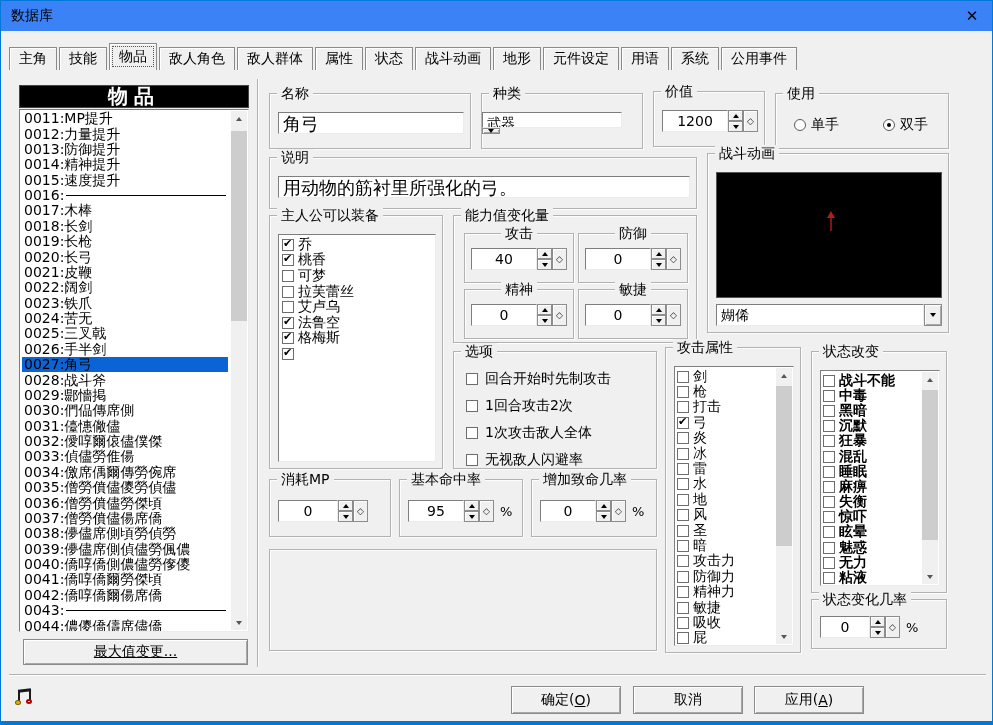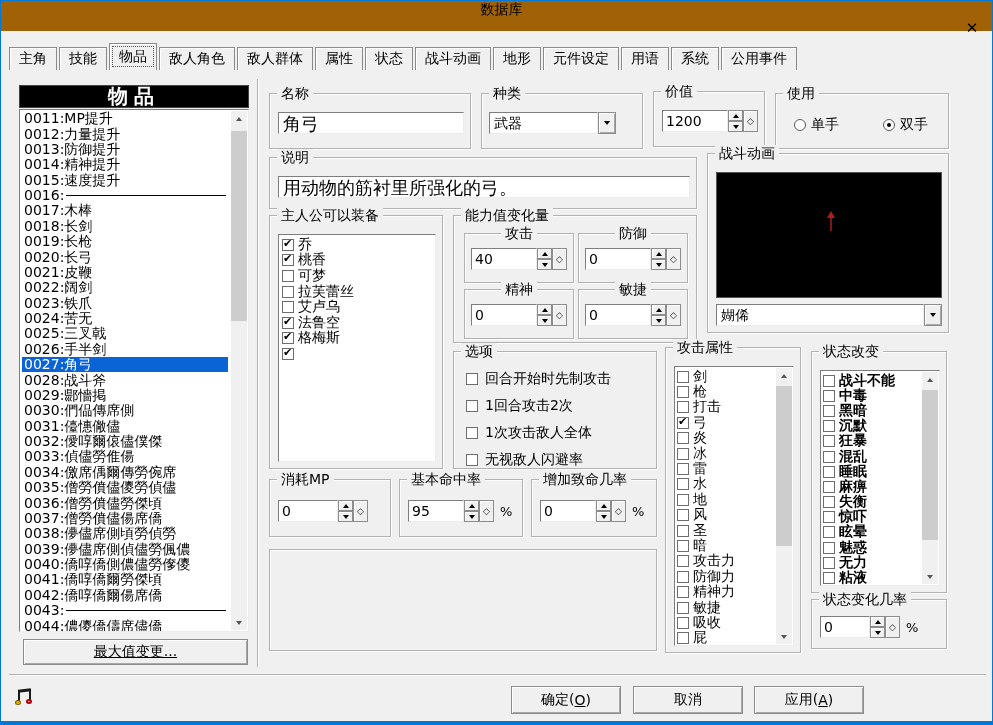--- a/index.html
+++ b/index.html
@@ -5,41 +5,41 @@
   * { box-sizing: border-box; margin: 0; padding: 0; }
   html,body { background:#e8e8e8; }
   body { font-family:"DejaVu Sans","Liberation Sans",sans-serif; }
   #window {
     position:relative; width:993px; height:725px; background:#f0f0f0;
     border:1px solid #0078d7; overflow:hidden; font-size:14px; color:#000;
   }
   #window::after { content:""; position:absolute; left:0; right:0; bottom:0; height:3px; background:#0078d7; }
 
   
-  #titlebar { position:absolute; left:0; top:0; width:100%; height:30px; background:#a16207; display:flex; align-items:center;flex-direction:column; }
+  #titlebar { position:absolute; left:0; top:0; width:100%; height:30px; background:#3b82f6; display:flex; align-items:center; }
   #title { padding-left:10px; font-size:14px; }
   #close { margin-left:auto; width:40px; text-align:center; font-size:15px; cursor:default; }
 
   
   #tabs { position:absolute; left:8px; top:42px; right:8px; height:27px; display:flex; align-items:flex-end; }
   .tab { height:23px; line-height:21px; padding:0 9px; background:#f0f0f0; border:1px solid #8a8a8a; border-bottom:none;
          box-shadow:inset 1px 1px 0 #fff; margin-right:2px; white-space:nowrap; font-size:14px; }
   .tab.selected { height:27px; line-height:24px; position:relative; z-index:2; outline:1px dotted #555; outline-offset:-4px; }
 
   
   .group { position:absolute; border:1px solid #b2b2b2; box-shadow:inset 1px 1px 0 #fdfdfd, 1px 1px 0 #fdfdfd; }
   .group > .caption { position:absolute; top:-9px; left:7px; background:#f0f0f0; padding:0 4px; font-size:14px; line-height:16px; white-space:nowrap; }
   .sunken { background:#fff; border:1px solid; border-color:#7e7e7e #ececec #ececec #7e7e7e; }
   .btn { background:#f0f0f0; border:1px solid #8c8c8c; box-shadow:inset 1px 1px 0 #fff, inset -1px -1px 0 #a8a8a8;
          display:flex; align-items:center; justify-content:center; font-size:14px; cursor:default; }
   .field { display:block; padding:2px 4px; font-size:18px; line-height:17px; white-space:nowrap; overflow:hidden; }
 
   
   .spin { display:flex; height:22px; }
-  .spin .val { flex:1; background:#fff; border:1px solid; border-color:#7e7e7e #ececec #ececec #7e7e7e; padding:2px 3px; font-size:14px; overflow:hidden; }
+  .spin .val { flex:1; background:#fff; border:1px solid; border-color:#7e7e7e #ececec #ececec #7e7e7e; padding:2px 3px; font-size:14px; overflow:hidden;text-align:center; }
   .spin .sbtns { width:15px; display:flex; flex-direction:column; }
   .spin .sb { flex:1; background:#f0f0f0; border:1px solid #8c8c8c; box-shadow:inset 1px 1px 0 #fff; display:flex; align-items:center; justify-content:center; }
   .tu { width:0; height:0; border-left:3px solid transparent; border-right:3px solid transparent; border-bottom:4px solid #000; }
   .td { width:0; height:0; border-left:3px solid transparent; border-right:3px solid transparent; border-top:4px solid #000; }
   .dia { width:15px; background:#f0f0f0; border:1px solid #8c8c8c; box-shadow:inset 1px 1px 0 #fff; display:flex; align-items:center; justify-content:center; font-size:9px; color:#222; }
   .dia::after { content:"◇"; }
   .unit { font-size:13px; margin-left:6px; }
 
   
   .dd { display:flex; height:22px; }
@@ -53,40 +53,40 @@
   .radio { width:12px; height:12px; border:1px solid #5a5a5a; border-radius:50%; background:#fff; margin-right:5px; position:relative; flex:none; }
   .radio.sel::after { content:""; position:absolute; left:3px; top:3px; width:4px; height:4px; border-radius:50%; background:#000; }
   .radiorow { display:flex; align-items:center; font-size:14px; white-space:nowrap; }
 
   
   #left-header { position:absolute; left:18px; top:84px; width:230px; height:23px; background:#000; color:#fff;
                  display:flex; align-items:center; justify-content:center; font-size:20px; font-weight:bold; letter-spacing:6px; border:1px solid #444; }
   #left-list { position:absolute; left:18px; top:108px; width:230px; height:523px; background:#fff;
                border:1px solid; border-color:#7e7e7e #ececec #ececec #7e7e7e; overflow:hidden; padding:1px 0 0 2px;text-align:right; }
   .lrow { height:15.38px; line-height:15px; font-size:14px; white-space:nowrap; overflow:hidden; display:flex; align-items:center; padding-left:2px; width:206px; }
-  .lrow.sel { background:#0a64d6; color:#ffffff; }
+  .lrow.sel { background:#0a64d6; color:#000000; }
   .lline { display:none; }
   .lrow.div .lline { display:block; flex:1; border-top:1px solid #000; margin:0 2px 0 2px; }
   
   .vsb { position:absolute; top:1px; bottom:1px; right:1px; width:16px; background:#f0f0f0; }
   .vsb .arr { position:absolute; left:0; width:16px; height:15px; display:flex; align-items:center; justify-content:center; color:#555; font-size:8px; background:#f0f0f0; }
   .vsb .arr.up { top:0; }
   .vsb .arr.dn { bottom:0; }
   .vsb .thumb { position:absolute; left:0; width:16px; background:#cdcdcd; }
   .arr .tu { border-bottom-color:#555; } .arr .td { border-top-color:#555; }
 
   #btn-max { position:absolute; left:22px; top:638px; width:225px; height:26px;text-decoration:underline; }
   #vsep { position:absolute; left:256px; top:78px; width:2px; height:588px; border-left:1px solid #b2b2b2; border-right:1px solid #fdfdfd; }
   #hline { position:absolute; left:8px; top:673px; width:977px; height:2px; border-top:1px solid #b2b2b2; border-bottom:1px solid #fdfdfd; }
 
   
   #grp-name { left:268px; top:92px; width:202px; height:56px; }
   #grp-name .sunken { position:absolute; left:8px; top:18px; width:186px; height:22px; }
   #grp-kind { left:480px; top:92px; width:162px; height:56px; }
-  #grp-kind .dd { position:absolute; left:7px; top:18px; width:127px; }
+  #grp-kind .dd { position:absolute; left:0; top:18px; width:140px;flex-direction:column; }
   #grp-price { left:652px; top:90px; width:112px; height:56px; }
   #grp-price .spin { position:absolute; left:8px; top:18px; width:96px; }
   #grp-use { left:774px; top:92px; width:174px; height:56px; }
   #grp-use .opts { position:absolute; left:18px; top:22px; display:flex; gap:44px; }
   #grp-desc { left:268px; top:156px; width:428px; height:52px; }
   #grp-desc .sunken { position:absolute; left:8px; top:18px; width:412px; height:22px; }
 
   #grp-anim { left:706px; top:152px; width:242px; height:180px; }
   #anim-preview { position:absolute; left:8px; top:18px; width:226px; height:126px; background:#000; border:1px solid #555; }
   #anim-arrow-head { position:absolute; left:110px; top:38px; width:0; height:0; border-left:4px solid transparent; border-right:4px solid transparent; border-bottom:7px solid #a82020; }

